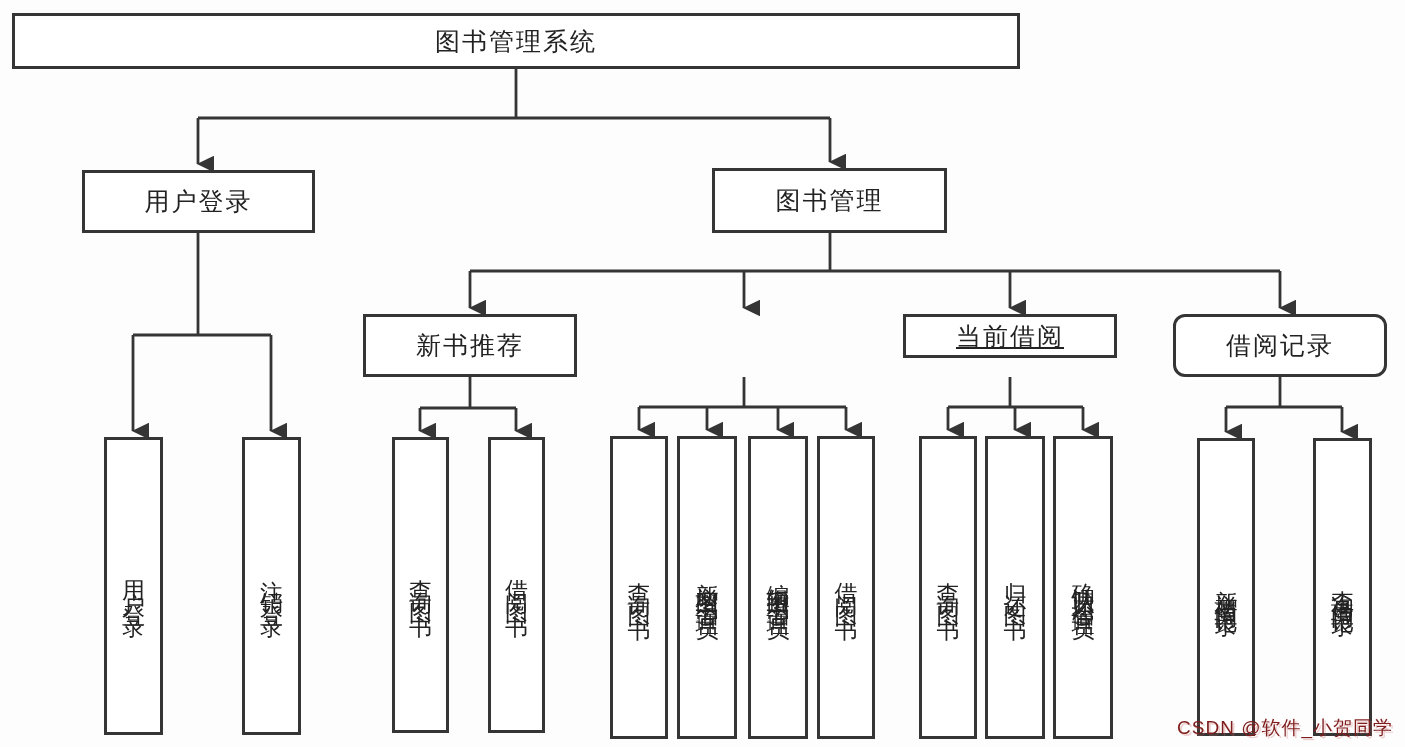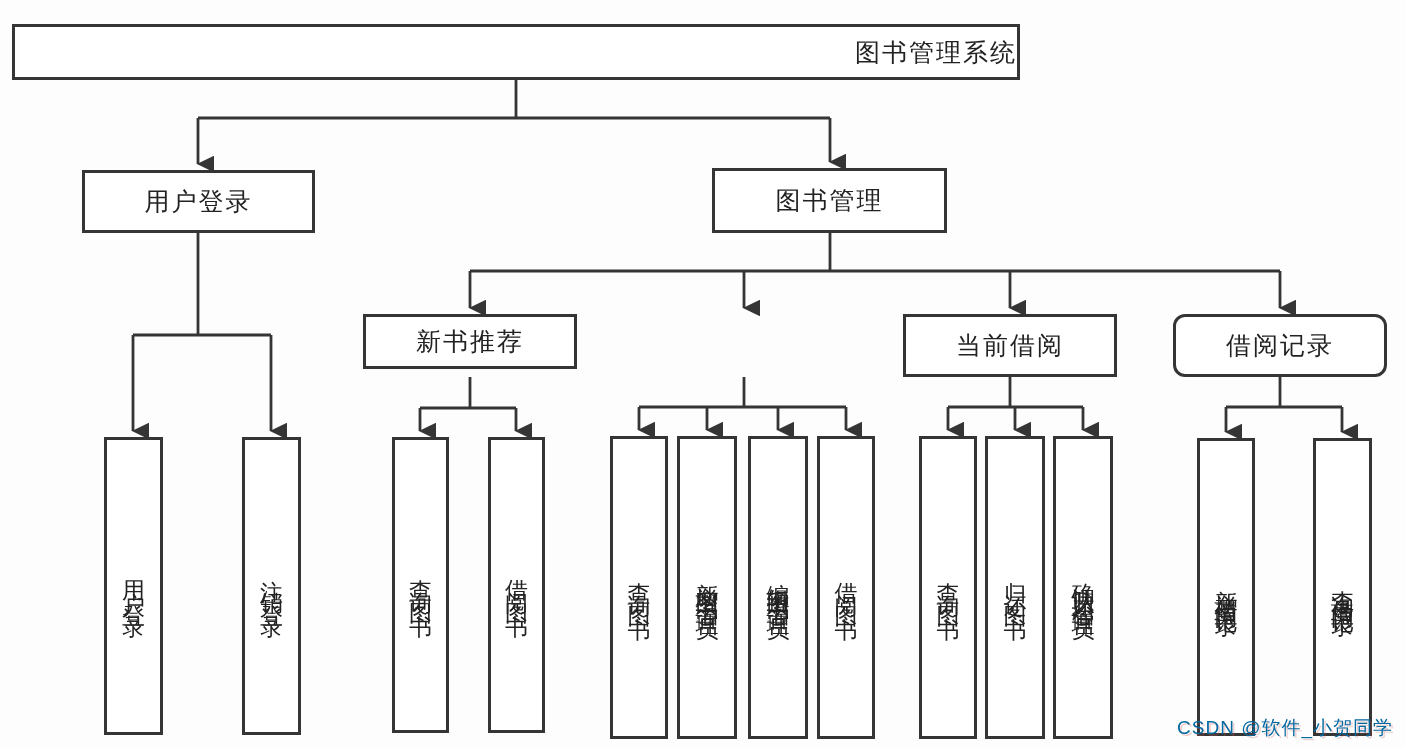--- a/index.html
+++ b/index.html
@@ -52,21 +52,21 @@
     line-height: 1.0;
   }
   .leaf-label.spread {
     letter-spacing: 12px;
   }
   .watermark {
     position: absolute;
     right: 12px;
     bottom: 6px;
     font-size: 19px;
-    color: #0369a1;
+    color: #7f1d1d;
     letter-spacing: 1px;
     text-shadow: 2px 2px 0 rgba(198, 88, 88, 0.28);
     white-space: nowrap;
   }
 </style>
 </head>
 <body>
 
 <div class="page">
 
@@ -111,35 +111,35 @@
     <path d="M948 407 V430" marker-end="url(#arr)"></path>
     <path d="M1015 407 V430" marker-end="url(#arr)"></path>
     <path d="M1083 407 V430" marker-end="url(#arr)"></path>
 
     <path d="M1280 377 V407"></path>
     <path d="M1226 407 H1342"></path>
     <path d="M1226 407 V432" marker-end="url(#arr)"></path>
     <path d="M1342 407 V432" marker-end="url(#arr)"></path>
   </svg>
 
-  <div class="hbox" style="left:12px; top:24px; width:1008px; height:56px;justify-content:flex-end;">
+  <div class="hbox" style="left:12px; top:13px; width:1008px; height:56px;">
     <span>图书管理系统</span>
   </div>
 
   <div class="hbox" style="left:82px; top:170px; width:233px; height:63px;">
     <span>用户登录</span>
   </div>
   <div class="hbox" style="left:712px; top:168px; width:235px; height:65px;">
     <span>图书管理</span>
   </div>
 
-  <div class="hbox" style="left:363px; top:314px; width:214px; height:55px;">
+  <div class="hbox" style="left:363px; top:314px; width:214px; height:63px;">
     <span>新书推荐</span>
   </div>
-  <div class="hbox" style="left:903px; top:314px; width:214px; height:63px;">
+  <div class="hbox" style="left:903px; top:314px; width:214px; height:44px;text-decoration:underline;">
     <span>当前借阅</span>
   </div>
   <div class="hbox" style="left:1173px; top:314px; width:214px; height:63px;border-radius:12px;">
     <span>借阅记录</span>
   </div>
 
   <div class="leaf" style="left:104px; top:437px; width:59px; height:298px;">
     <span class="leaf-label spread">用户登录</span>
   </div>
   <div class="leaf" style="left:242px; top:437px; width:59px; height:298px;">

